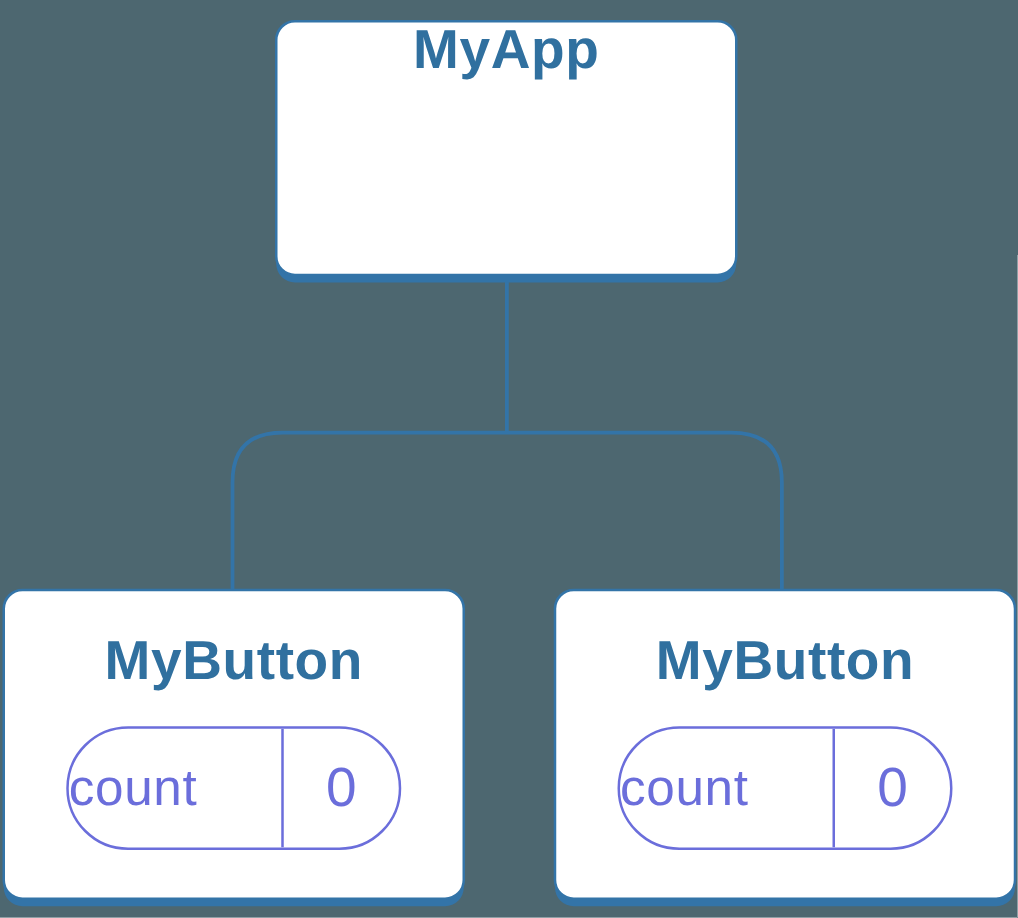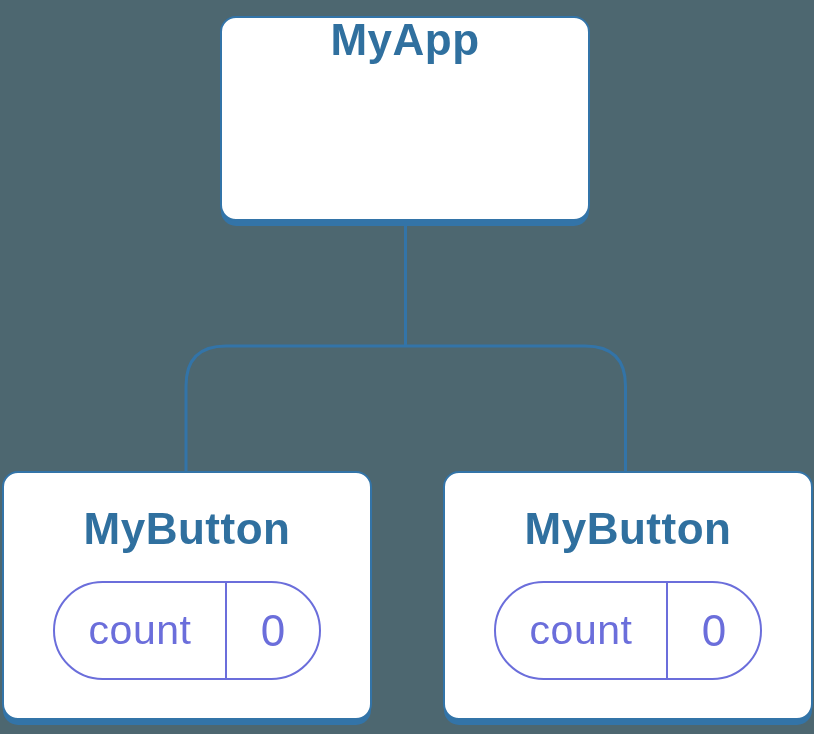--- a/index.html
+++ b/index.html
@@ -68,21 +68,20 @@
     display: flex;
     align-items: stretch;
     background: var(--node-fill);
     overflow: hidden;
   }
   .state-key-cell {
     width: 172px;
     border-right: 2px solid var(--state-accent);
     display: flex;
     align-items: center;
-    justify-content: center;
   }
   .state-value-cell {
     flex: 1;
     display: flex;
     align-items: center;
     justify-content: center;
   }
   .state-key {
     font-size: 41px;
     font-weight: 400;

